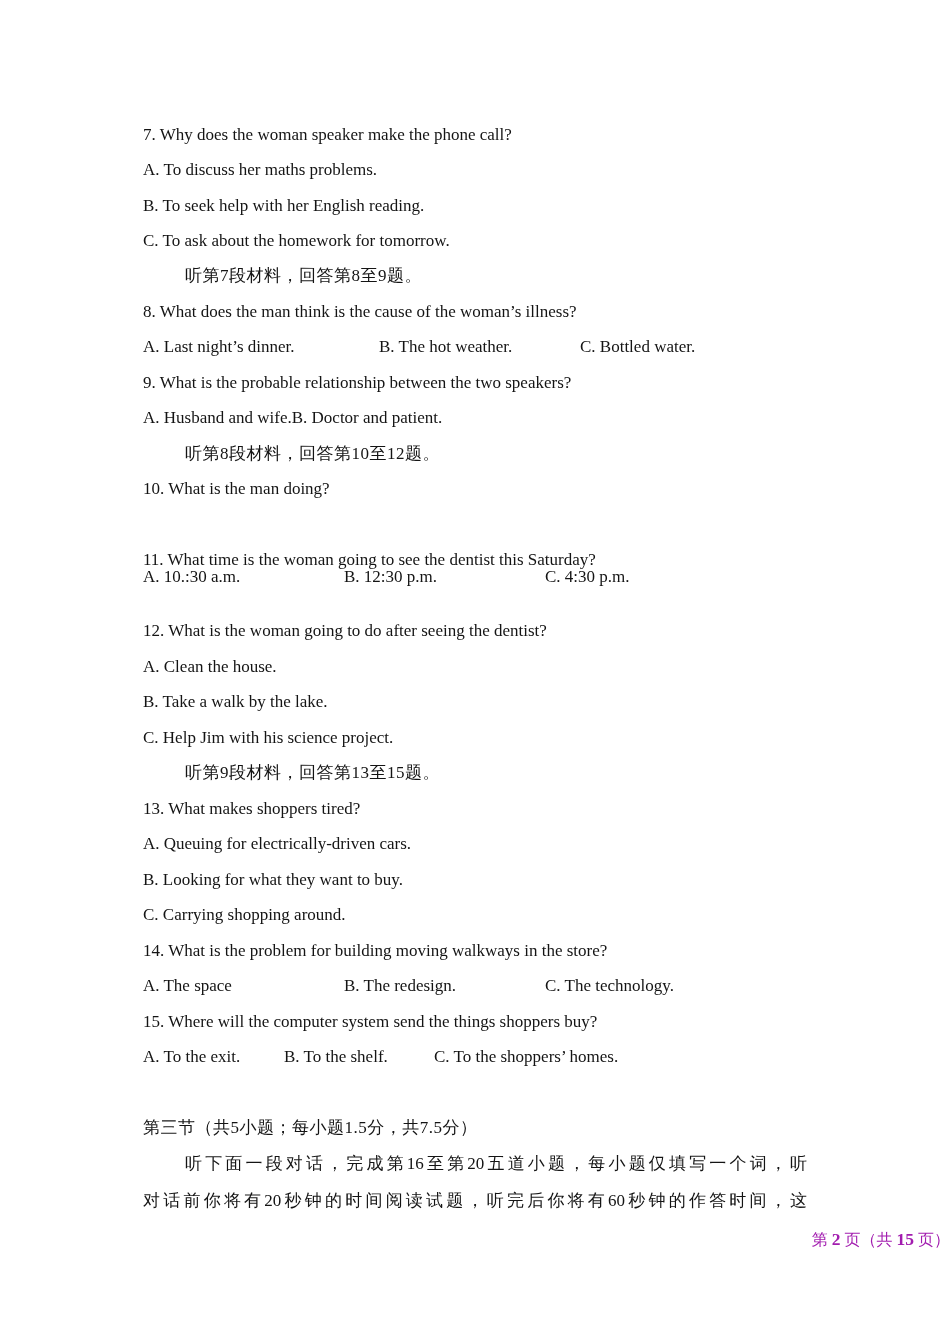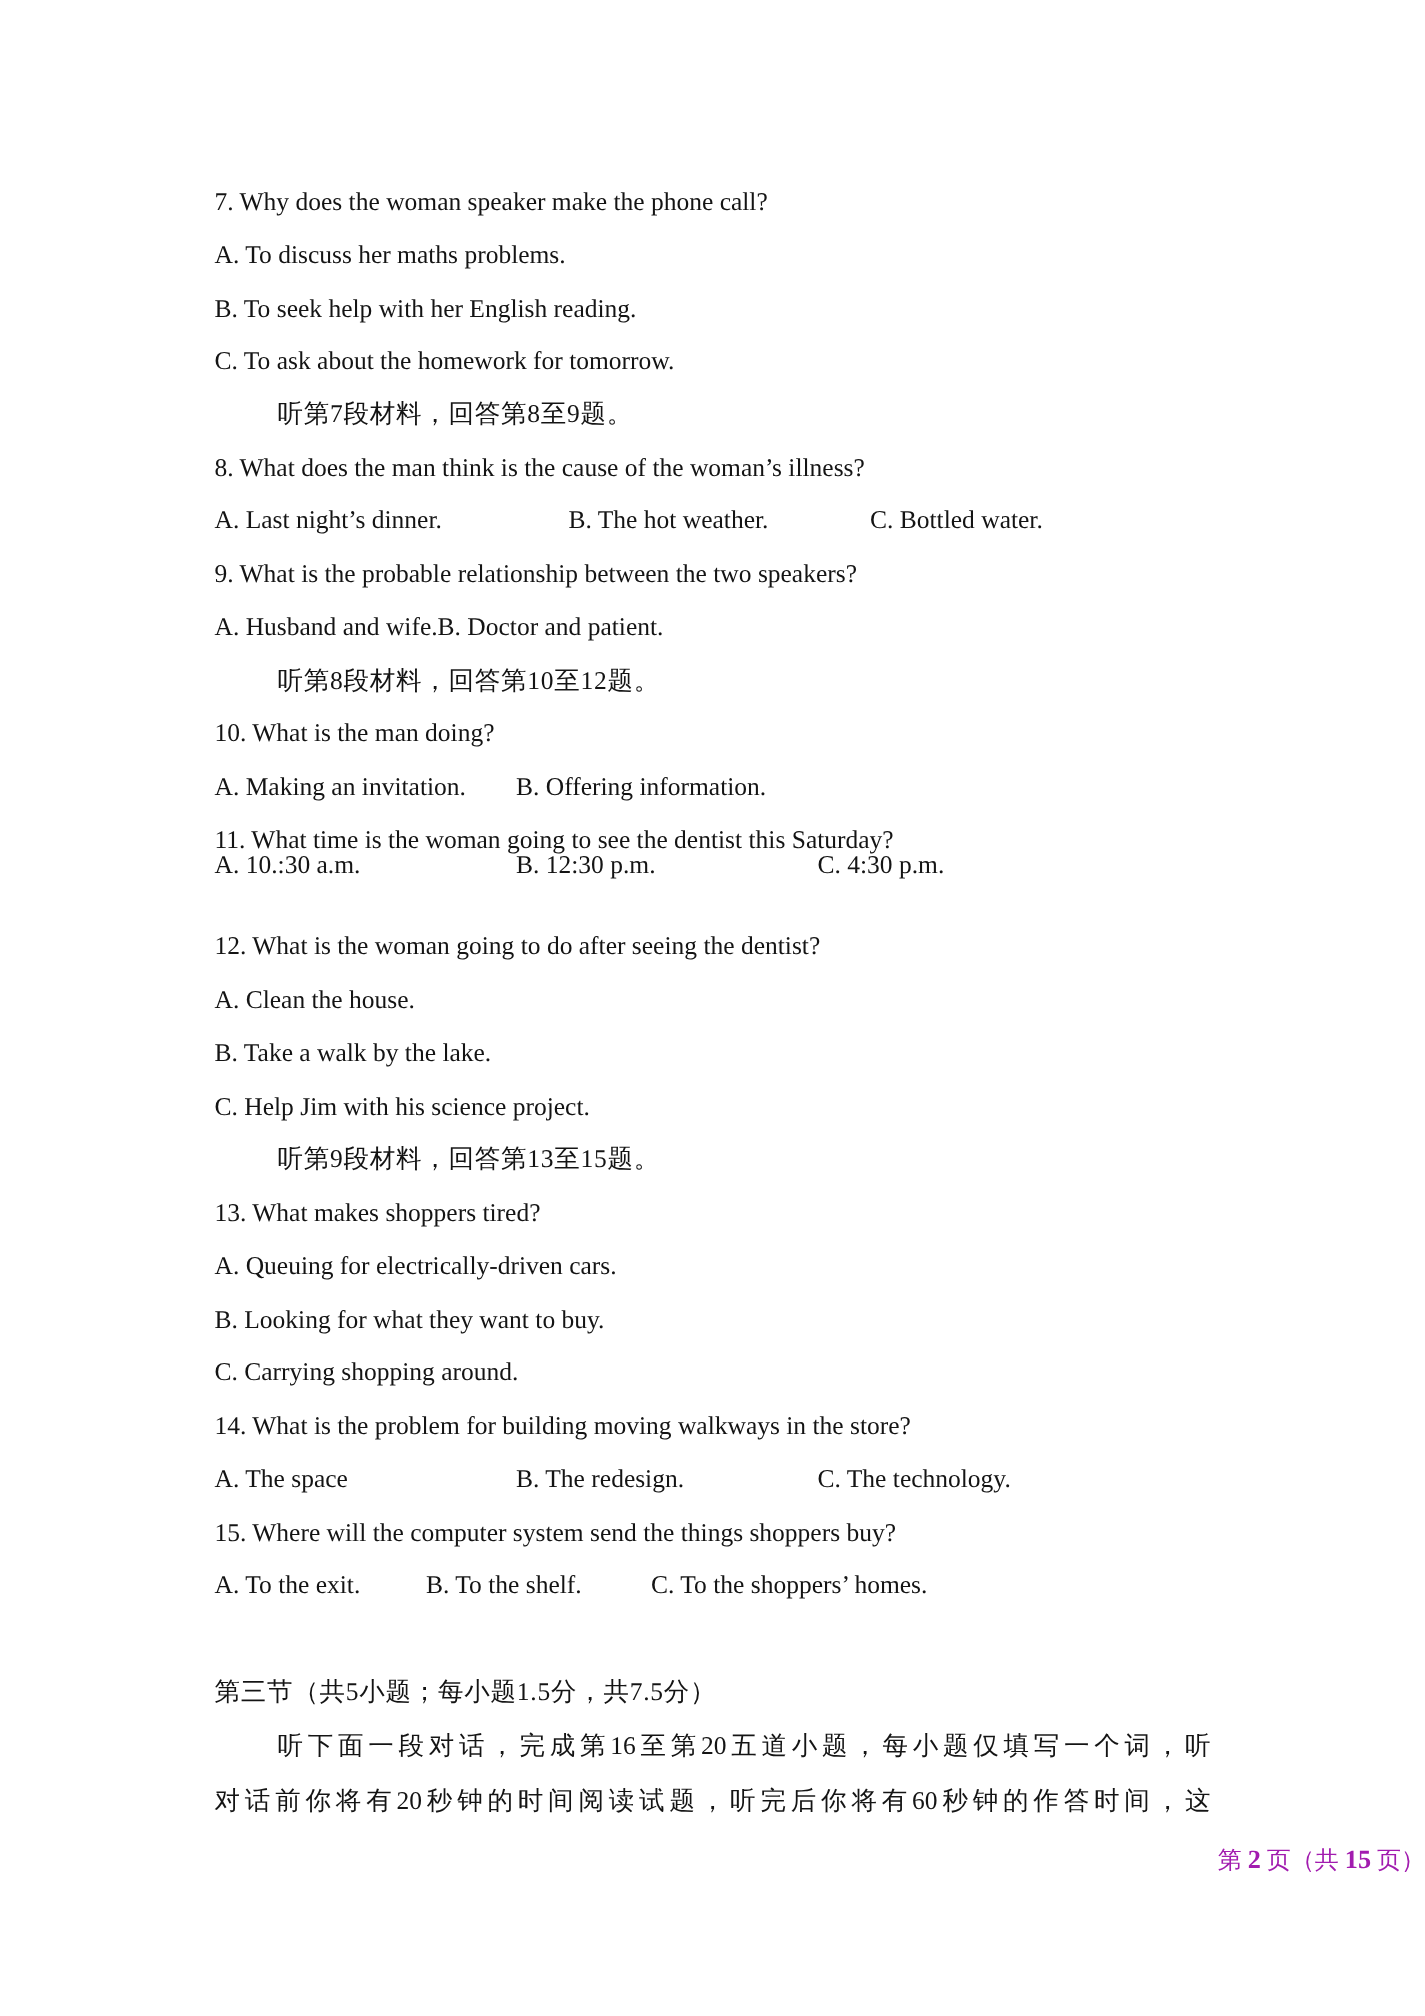--- a/index.html
+++ b/index.html
@@ -90,22 +90,20 @@
       <div class="doc-line" style="top: 405px;">
         <span class="seg" style="left: 143px;">A. Husband and wife.B. Doctor and patient.</span>
       </div>
       <div class="doc-line" style="top: 441px;">
         <span class="seg zh" style="left: 185px;">听第8段材料，回答第10至12题。</span>
       </div>
       <div class="doc-line" style="top: 476px;">
         <span class="seg" style="left: 143px;">10. What is the man doing?</span>
       </div>
       <div class="doc-line" style="top: 512px;">
-        <span class="seg" style="left: 143px;">A. Making an invitation.</span>
-        <span class="seg" style="left: 344px;">B. Offering information.</span>
       </div>
       <div class="doc-line" style="top: 547px;">
         <span class="seg" style="left: 143px;">11. What time is the woman going to see the dentist this Saturday?</span>
       </div>
       <div class="doc-line" style="top: 564px;">
         <span class="seg" style="left: 143px;">A. 10.:30 a.m.</span>
         <span class="seg" style="left: 344px;">B. 12:30 p.m.</span>
         <span class="seg" style="left: 545px;">C. 4:30 p.m.</span>
       </div>
       <div class="doc-line" style="top: 618px;">

